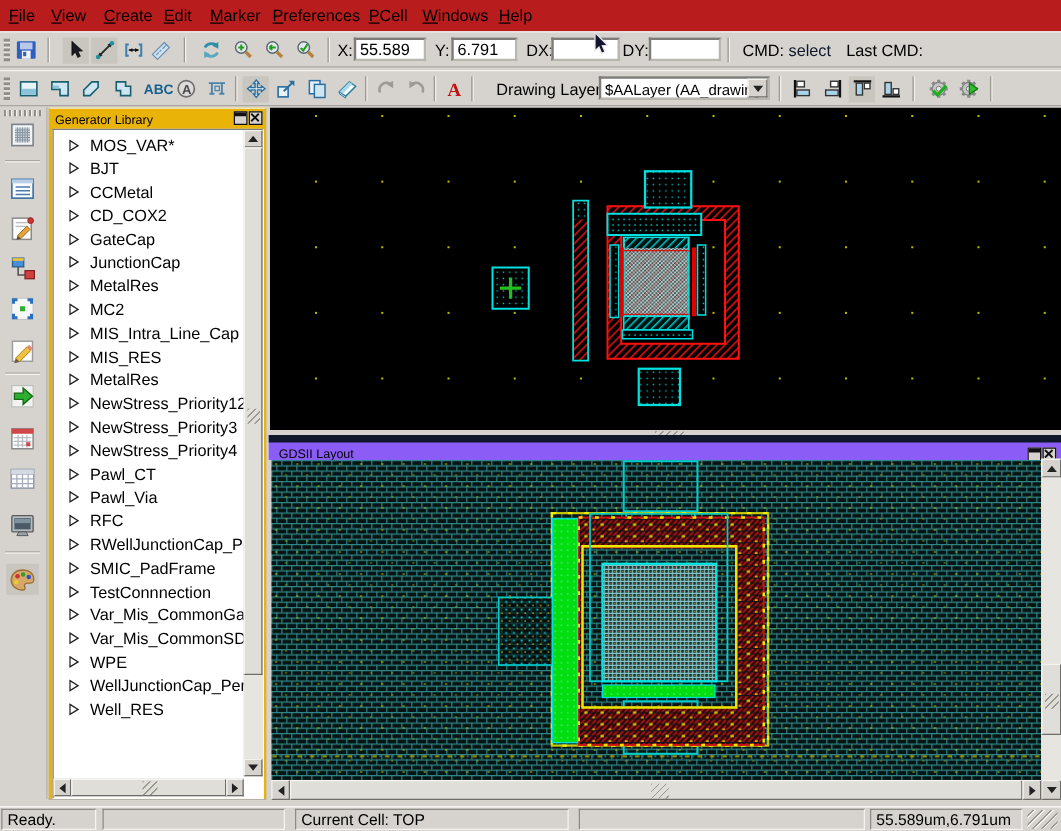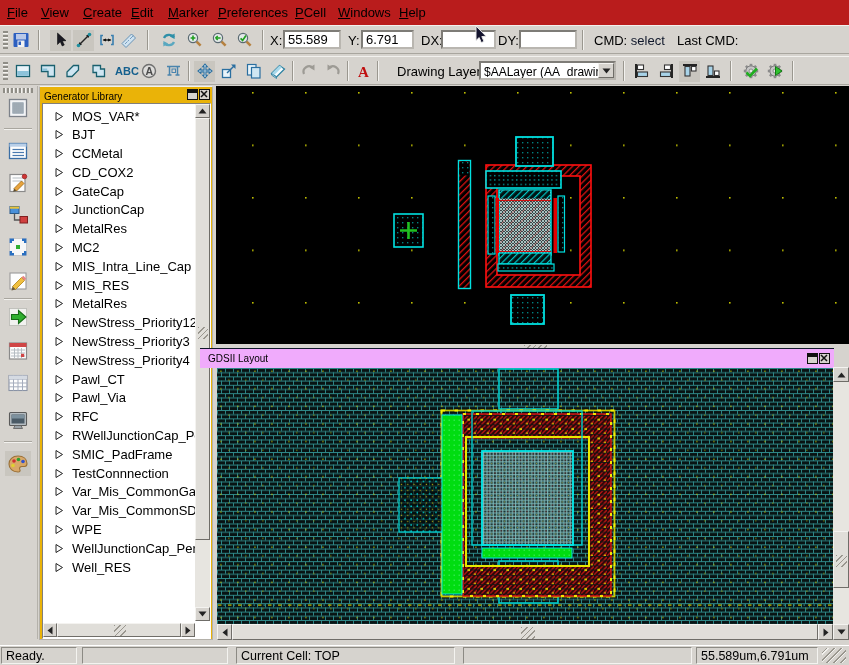--- a/index.html
+++ b/index.html
@@ -27,21 +27,21 @@
 .tree{position:absolute;left:1px;top:2.5px;width:152px;height:517px;overflow:hidden;background:#fff}
 .trow{position:relative;height:18.8px;font-size:13px;white-space:nowrap}
 .trow svg{position:absolute;left:10px;top:4px}
 .trow span{position:absolute;left:28px;top:2px}
 .sb{position:absolute;background:#d6d3ce}
 .sbtn{position:absolute;background:#d6d3ce;border:1px solid;border-color:#f4f3f0 #6f6d68 #6f6d68 #f4f3f0;display:flex;align-items:center;justify-content:center}
 .sbtn svg{display:block}
 .strough{position:absolute;background:#e7e5e0}
 .sthumb{position:absolute;background:#e0ded9;border:1px solid;border-color:#f4f3f0 #6f6d68 #6f6d68 #f4f3f0}
 .grip{position:absolute;background-image:repeating-linear-gradient(135deg,#9a978f 0 1px,transparent 1px 4px)}
-.gdtitle{position:absolute;left:200px;top:348px;width:634px;height:20px;background:#f0abfc;border-top:1px solid #0f172a}
+.gdtitle{position:absolute;left:215px;top:348px;width:634px;height:20px;background:#8b5cf6;border-top:6px solid #0f172a}
 .cursor{position:absolute;z-index:50}
 </style></head><body>
 <div class="abs menubar">
 <span class="mi" style="left:7px"><u>F</u>ile</span>
 <span class="mi" style="left:41px"><u>V</u>iew</span>
 <span class="mi" style="left:83px"><u>C</u>reate</span>
 <span class="mi" style="left:131px"><u>E</u>dit</span>
 <span class="mi" style="left:168px"><u>M</u>arker</span>
 <span class="mi" style="left:218px"><u>P</u>references</span>
 <span class="mi" style="left:295px"><u>P</u>Cell</span>

